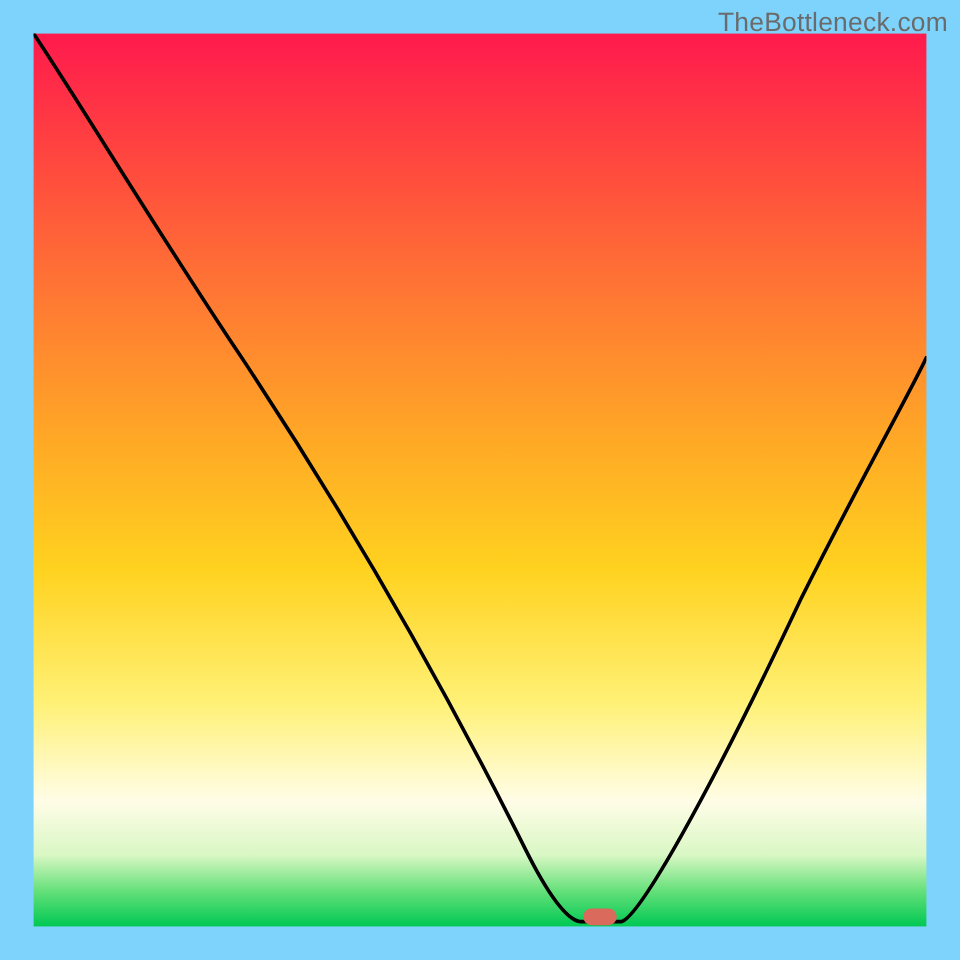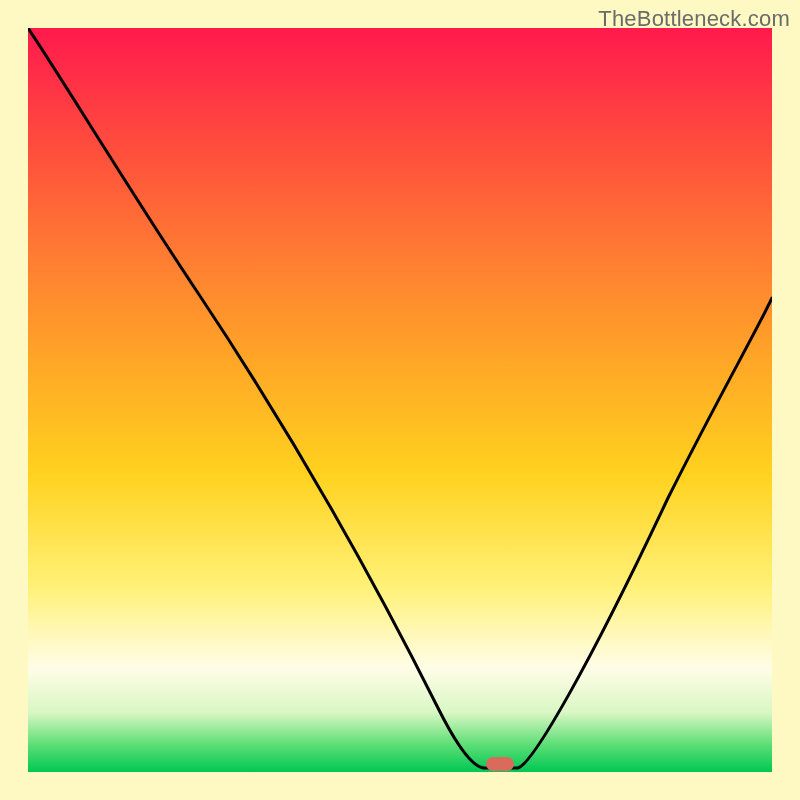--- a/index.html
+++ b/index.html
@@ -9,21 +9,21 @@
     height: 800px;
     background: #000;
     overflow: hidden;
   }
   .frame {
     position: absolute;
     left: 0;
     top: 0;
     width: 800px;
     height: 800px;
-    background: #fef9c3;
+    background: #7dd3fc;
   }
   .plot {
     position: absolute;
     left: 28px;
     top: 28px;
     width: 744px;
     height: 744px;
     background: linear-gradient(to bottom,
       #ff1a4d 0%,
       #ff4d3d 16%,

